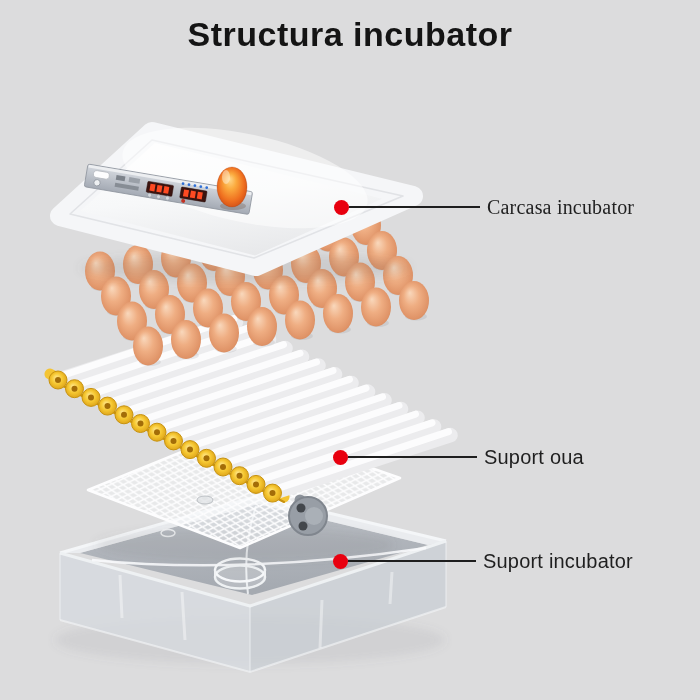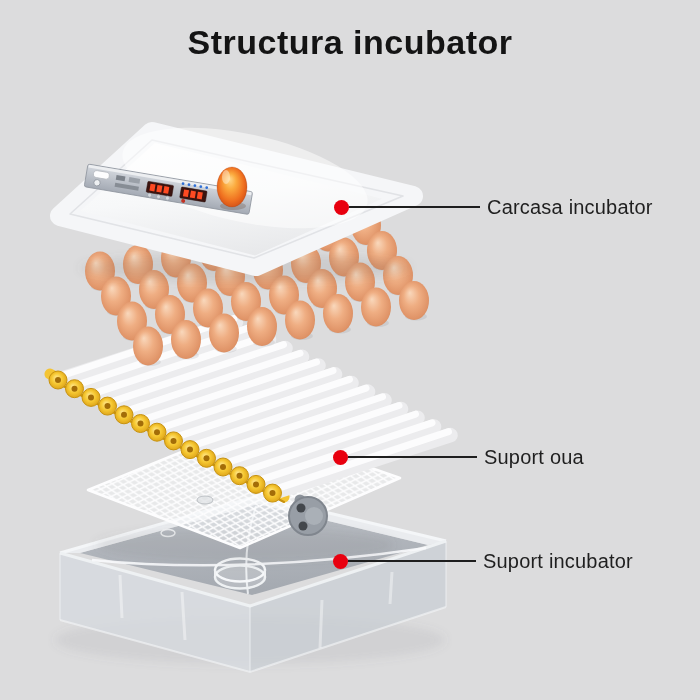--- a/index.html
+++ b/index.html
@@ -1,18 +1,18 @@
 <!DOCTYPE html>
 <html><head>
 <meta charset="utf-8">
 <style>
   html,body{margin:0;padding:0;background:#dcdcdd;}
   .stage{position:relative;width:700px;height:700px;background:#dcdcdd;overflow:hidden;
          font-family:"Liberation Sans",sans-serif;}
-  .title{position:absolute;top:15px;left:0;right:0;margin:8px;text-align:center;
+  .title{position:absolute;top:15px;left:0;right:0;margin:0;text-align:center;
          font-size:34px;font-weight:700;color:#141414;letter-spacing:.5px;}
   .art{position:absolute;left:0;top:0;width:700px;height:700px;}
   .callout{position:absolute;display:flex;align-items:center;height:16px;}
   .dot{width:15px;height:15px;border-radius:50%;background:#e8000f;flex:none;}
   .cline{height:2.5px;background:#1e1e1e;flex:none;}
   .clabel{font-size:20px;color:#1f1f1f;white-space:nowrap;padding-left:7px;letter-spacing:.2px;}
 </style>
 </head>
 <body>
 
@@ -255,21 +255,21 @@
       </g>
       <ellipse cx="233" cy="206" rx="13" ry="4" fill="rgba(90,60,40,0.25)"></ellipse>
       <ellipse cx="232" cy="187" rx="15" ry="20" fill="url(#gGlow)" stroke="rgba(150,50,10,0.25)" stroke-width="1"></ellipse>
       <ellipse cx="226" cy="177" rx="4" ry="7" fill="rgba(255,240,220,0.5)"></ellipse>
     </g>
   </svg>
 
   <div class="callout" style="left:334px;top:199px;">
     <span class="dot" style="background: rgb(232, 0, 15);"></span>
     <span class="cline" style="width: 131px; background: rgb(30, 30, 30);"></span>
-    <span class="clabel" style="color: rgb(31, 31, 31);">Carcasa incubator</span>
+    <span class="clabel" style="color: rgb(31, 31, 31); font-family: Liberation Serif, serif;">Carcasa incubator</span>
   </div>
   <div class="callout" style="left:333px;top:449px;">
     <span class="dot" style="background: rgb(232, 0, 15);"></span>
     <span class="cline" style="width: 129px; background: rgb(30, 30, 30);"></span>
     <span class="clabel" style="color: rgb(31, 31, 31);">Suport oua</span>
   </div>
   <div class="callout" style="left:333px;top:553px;">
     <span class="dot" style="background: rgb(232, 0, 15);"></span>
     <span class="cline" style="width: 128px; background: rgb(30, 30, 30);"></span>
     <span class="clabel" style="color: rgb(31, 31, 31);">Suport incubator</span>

